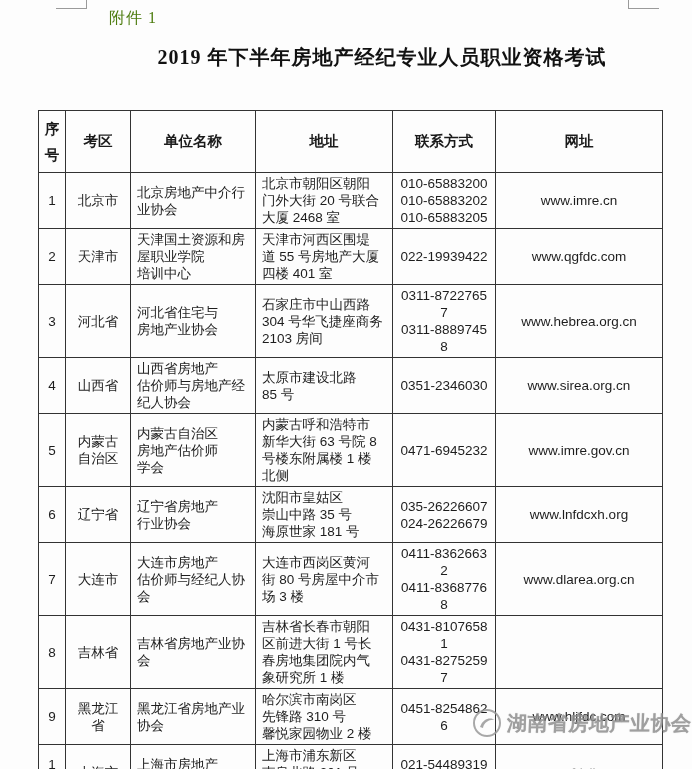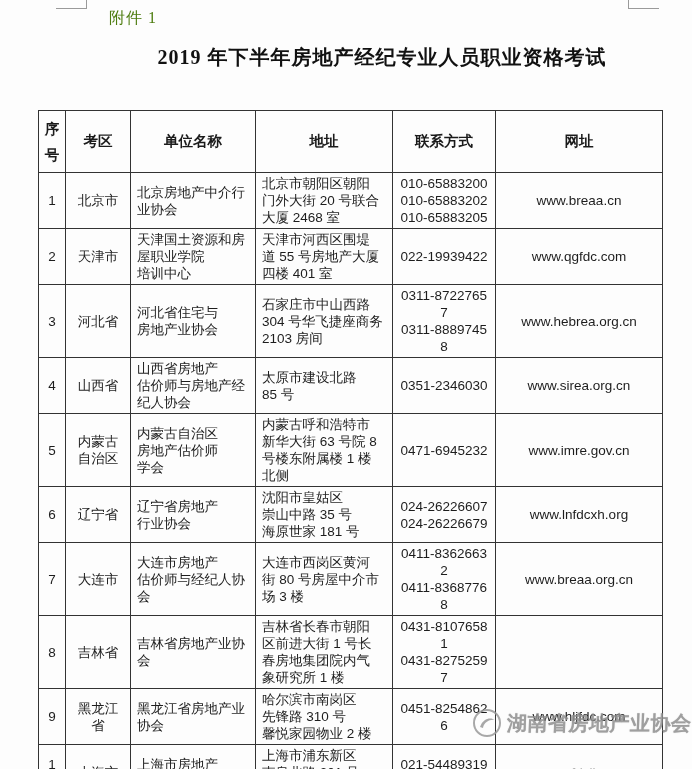--- a/index.html
+++ b/index.html
@@ -124,21 +124,21 @@
           <td class="td-index">1</td>
           <td class="td-region">北京市</td>
           <td class="td-unit">北京房地产中介行
 业协会</td>
           <td class="td-address">北京市朝阳区朝阳
 门外大街 20 号联合
 大厦 2468 室</td>
           <td class="td-contact">010-65883200
 010-65883202
 010-65883205</td>
-          <td class="td-website">www.breaa.cn</td>
+          <td class="td-website">www.imre.cn</td>
         </tr>
         <tr>
           <td class="td-index">2</td>
           <td class="td-region">天津市</td>
           <td class="td-unit">天津国土资源和房
 屋职业学院
 培训中心</td>
           <td class="td-address">天津市河西区围堤
 道 55 号房地产大厦
 四楼 401 室</td>
@@ -183,36 +183,36 @@
           <td class="td-website">www.imre.gov.cn</td>
         </tr>
         <tr>
           <td class="td-index">6</td>
           <td class="td-region">辽宁省</td>
           <td class="td-unit">辽宁省房地产
 行业协会</td>
           <td class="td-address">沈阳市皇姑区
 崇山中路 35 号
 海原世家 181 号</td>
-          <td class="td-contact">024-26226607
+          <td class="td-contact">035-26226607
 024-26226679</td>
           <td class="td-website">www.lnfdcxh.org</td>
         </tr>
         <tr>
           <td class="td-index">7</td>
           <td class="td-region">大连市</td>
           <td class="td-unit">大连市房地产
 估价师与经纪人协
 会</td>
           <td class="td-address">大连市西岗区黄河
 街 80 号房屋中介市
 场 3 楼</td>
           <td class="td-contact">0411-83626632
 0411-83687768</td>
-          <td class="td-website">www.breaa.org.cn</td>
+          <td class="td-website">www.dlarea.org.cn</td>
         </tr>
         <tr>
           <td class="td-index">8</td>
           <td class="td-region">吉林省</td>
           <td class="td-unit">吉林省房地产业协
 会</td>
           <td class="td-address">吉林省长春市朝阳
 区前进大街 1 号长
 春房地集团院内气
 象研究所 1 楼</td>

